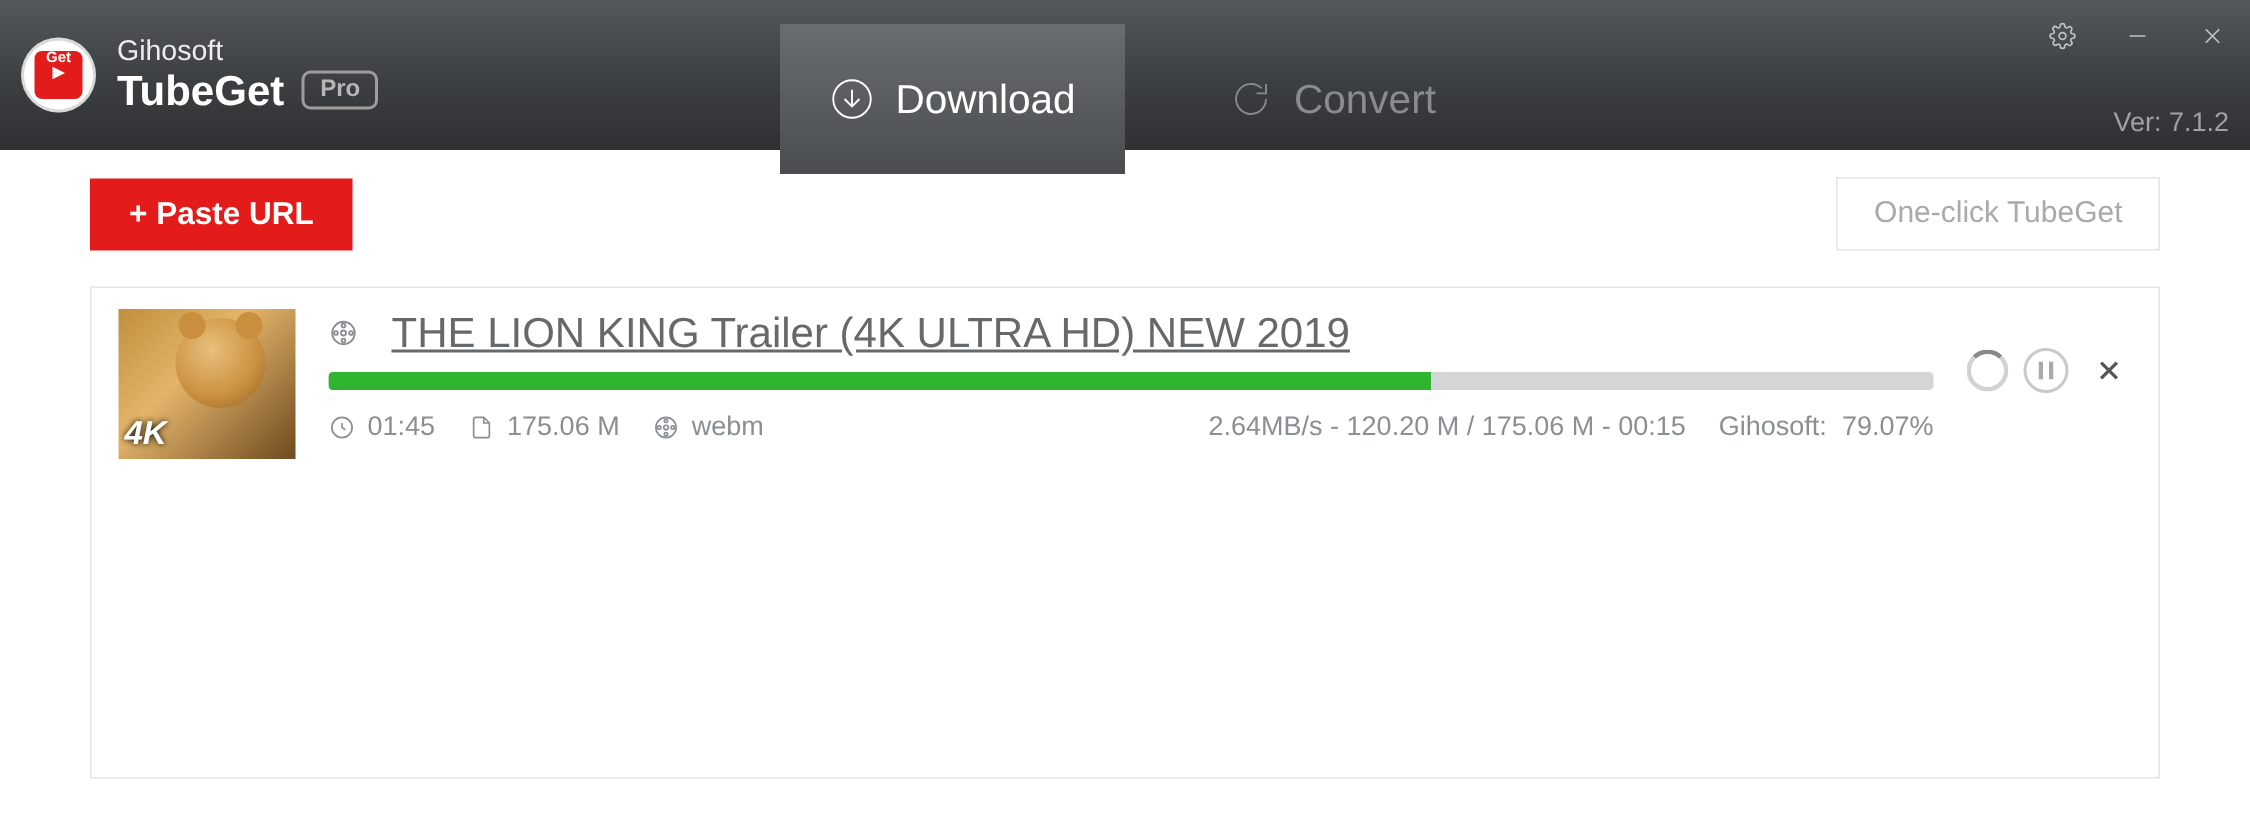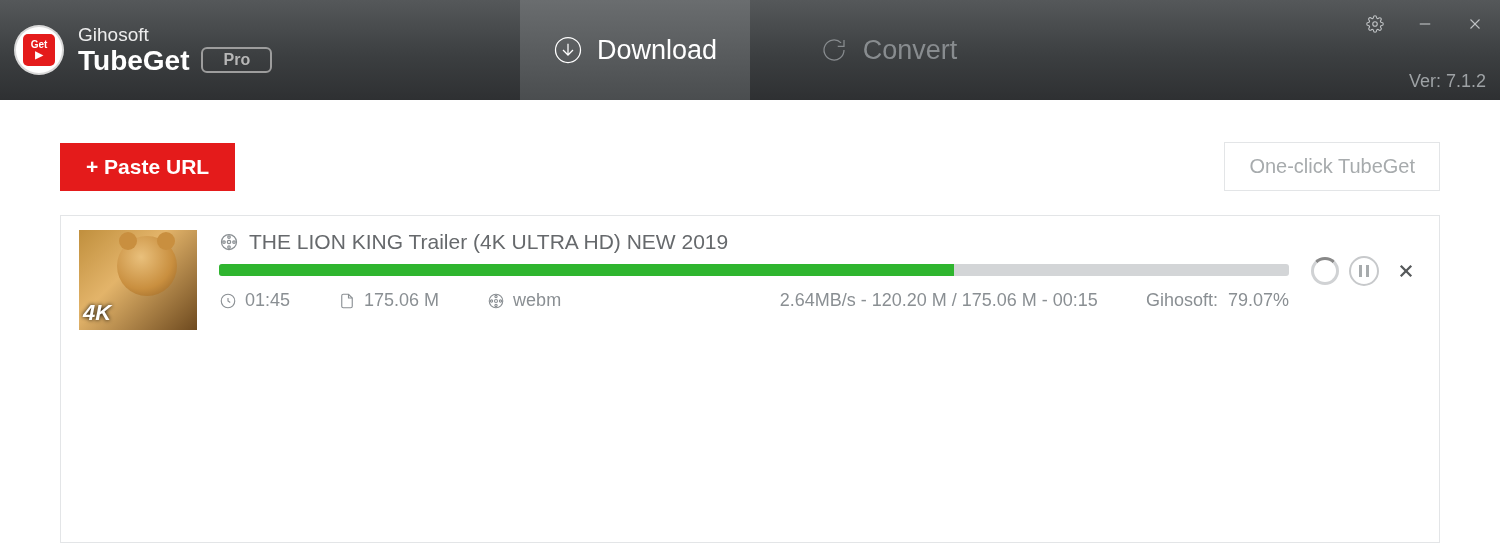--- a/index.html
+++ b/index.html
@@ -30,36 +30,36 @@
       position:relative;
     }
     .app-logo{
       width:50px;height:50px;border-radius:50%;
       background:#fff;display:flex;align-items:center;justify-content:center;
       flex-shrink:0;
       box-shadow:0 0 0 2px rgba(0,0,0,.15) inset;
     }
     .app-logo-inner{
       width:32px;height:32px;border-radius:5px;background:var(--accent-red);
-      display:flex;align-items:center;justify-content:center;
+      display:flex;align-items:center;
       color:#fff;font-size:10px;font-weight:700;line-height:1;
       flex-direction:column;
     }
     .title-block{margin-left:14px;color:#fff;}
     .title-small{font-size:19px;font-weight:400;opacity:.9;line-height:1.1;}
     .title-row{display:flex;align-items:center;gap:12px;}
     .title-big{font-size:28px;font-weight:700;line-height:1.05;}
     .pro-badge{
       border:2px solid #9d9d9d;border-radius:6px;
       color:#b7b7b7;font-size:16px;font-weight:600;
-      padding:2px 20px;
+      padding:2px 10px;
     }
 
     .tab-strip{
-      position:absolute;left:520px;top:0;height:100%;
+      position:absolute;left:520px;top:16px;height:100%;
       display:flex;align-items:stretch;
     }
     .tab{
       display:flex;align-items:center;justify-content:center;gap:14px;
       width:230px;font-size:27px;font-weight:400;cursor:pointer;
     }
     .tab.active{color:#fff;background:linear-gradient(to bottom,#6a6d6f,#4a4d4f);}
     .tab.inactive{color:#888c8f;margin-left:23px;}
     .tab svg{width:30px;height:30px;}
     .tab.active svg{stroke:#fff;}
@@ -71,21 +71,21 @@
     .win-btn{
       width:50px;height:48px;display:flex;align-items:center;justify-content:center;
       color:#bfc2c4;cursor:pointer;
     }
     .win-btn svg{width:18px;height:18px;stroke:#bfc2c4;fill:none;stroke-width:1.5;}
     .version{
       position:absolute;right:14px;bottom:8px;color:#9ea2a5;font-size:18px;
     }
 
     
-    .main{padding:18px 60px 0 60px;margin-top:24px;}
+    .main{padding:18px 60px 0 60px;}
     .action-row{display:flex;align-items:center;}
     .paste-btn{
       background:var(--accent-red);color:#fff;border:none;
       font-size:21px;font-weight:600;
       padding:12px 26px;cursor:pointer;
     }
     .spacer{flex:1;}
     .oneclick-btn{
       background:#fff;border:1px solid var(--border-light);
       color:#a7abad;font-size:20px;
@@ -116,33 +116,34 @@
     }
     .thumb-cub::before,.thumb-cub::after{
       content:"";position:absolute;width:18px;height:18px;border-radius:50%;
       background:#c98f3f;top:-4px;
     }
     .thumb-cub::before{left:2px;}
     .thumb-cub::after{right:2px;}
 
     .dl-body{flex:1;min-width:0;}
     .dl-title{
-      display:flex;align-items:center;gap:10px;
-      color:#66696c;font-size:21px;font-weight:400;
+      display:flex;align-items:center;gap:22px;
+      color:#66696c;font-size:28px;font-weight:400;
       margin-bottom:10px;
+      text-decoration:underline;
     }
     .dl-title svg{width:20px;height:20px;stroke:#8a8f93;fill:none;stroke-width:1.5;}
 
     .progress{
       height:12px;background:var(--progress-track);border-radius:3px;overflow:hidden;
     }
     .progress-fill{height:100%;background:var(--progress-green);width:68.66%;}
 
     .meta-row{
-      margin-top:14px;display:flex;align-items:center;gap:48px;
+      margin-top:14px;display:flex;align-items:center;gap:22px;
       color:var(--text-muted);font-size:18px;
     }
     .meta{display:flex;align-items:center;gap:8px;}
     .meta svg{width:18px;height:18px;stroke:#8a8f93;fill:none;stroke-width:1.5;}
     .meta-spacer{flex:1;}
     .meta-stats{color:var(--text-muted);font-size:18px;white-space:nowrap;}
 
     .item-controls{
       display:flex;align-items:center;gap:6px;margin-top:26px;flex-shrink:0;
     }

